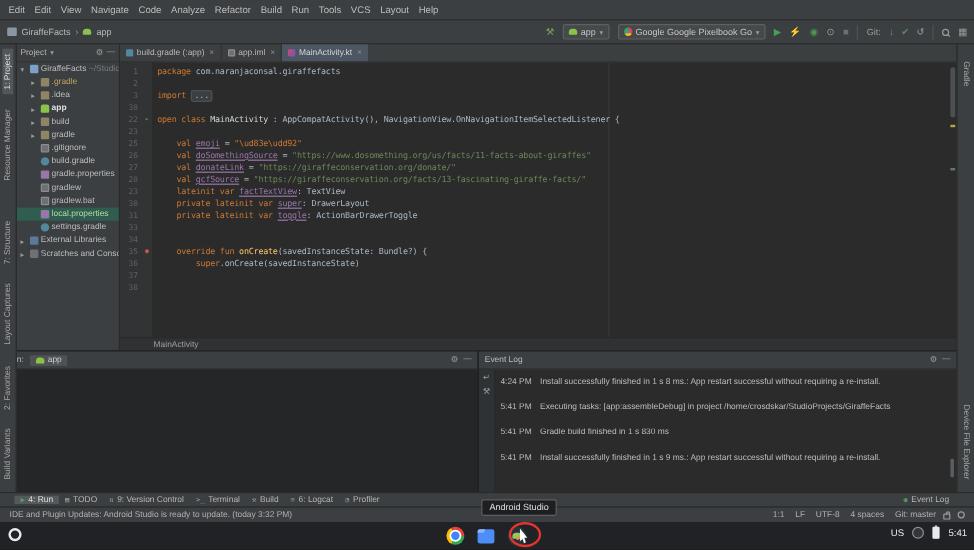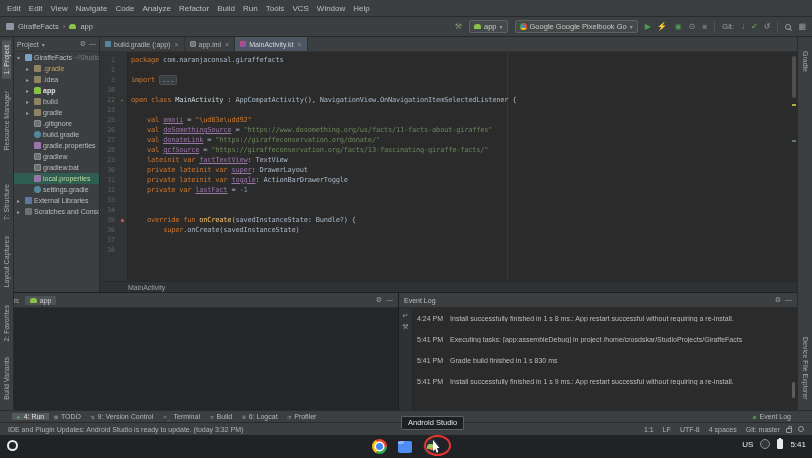--- a/index.html
+++ b/index.html
@@ -160,21 +160,21 @@
         <span class="menu-item">Edit</span>
         <span class="menu-item">View</span>
         <span class="menu-item">Navigate</span>
         <span class="menu-item">Code</span>
         <span class="menu-item">Analyze</span>
         <span class="menu-item">Refactor</span>
         <span class="menu-item">Build</span>
         <span class="menu-item">Run</span>
         <span class="menu-item">Tools</span>
         <span class="menu-item">VCS</span>
-        <span class="menu-item">Window</span>
+        <span class="menu-item">Layout</span>
         <span class="menu-item">Help</span>
       </div>
   </div>
 
   <div id="toolbar">
     <div class="navbar">
       <span class="ico-projfolder"></span>
       <span>GiraffeFacts</span>
       <span class="crumb-sep">›</span>
       <span class="droid"></span>
@@ -407,25 +407,20 @@
             <span class="ln">30</span>
             <span class="gut" style="color: rgb(106, 135, 89);"></span>
             <span class="ltext"><span class="tok-pl">    </span><span class="tok-kw">private</span><span class="tok-pl"> </span><span class="tok-kw">lateinit</span><span class="tok-pl"> </span><span class="tok-kw">var</span><span class="tok-pl"> </span><span class="tok-prop">super</span><span class="tok-pl">: DrawerLayout</span></span>
           </div>
           <div class="code-line">
             <span class="ln">31</span>
             <span class="gut" style="color: rgb(106, 135, 89);"></span>
             <span class="ltext"><span class="tok-pl">    </span><span class="tok-kw">private</span><span class="tok-pl"> </span><span class="tok-kw">lateinit</span><span class="tok-pl"> </span><span class="tok-kw">var</span><span class="tok-pl"> </span><span class="tok-prop">toggle</span><span class="tok-pl">: ActionBarDrawerToggle</span></span>
           </div>
           <div class="code-line">
-            <span class="ln">32</span>
-            <span class="gut" style="color: rgb(106, 135, 89);"></span>
-            <span class="ltext"><span class="tok-pl">    </span><span class="tok-kw">private</span><span class="tok-pl"> </span><span class="tok-kw">var</span><span class="tok-pl"> </span><span class="tok-prop">lastFact</span><span class="tok-pl"> = </span><span class="tok-num">-1</span></span>
-          </div>
-          <div class="code-line">
             <span class="ln">33</span>
             <span class="gut" style="color: rgb(106, 135, 89);"></span>
             <span class="ltext"></span>
           </div>
           <div class="code-line">
             <span class="ln">34</span>
             <span class="gut" style="color: rgb(106, 135, 89);"></span>
             <span class="ltext"></span>
           </div>
           <div class="code-line">

